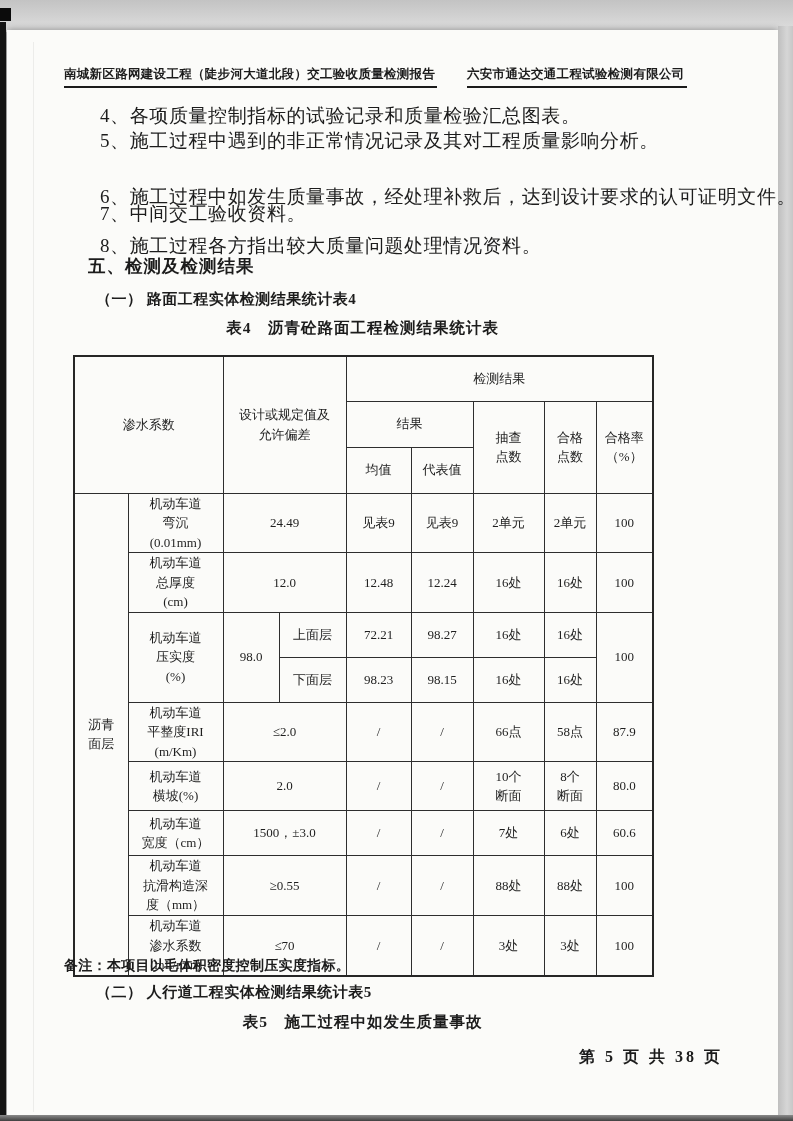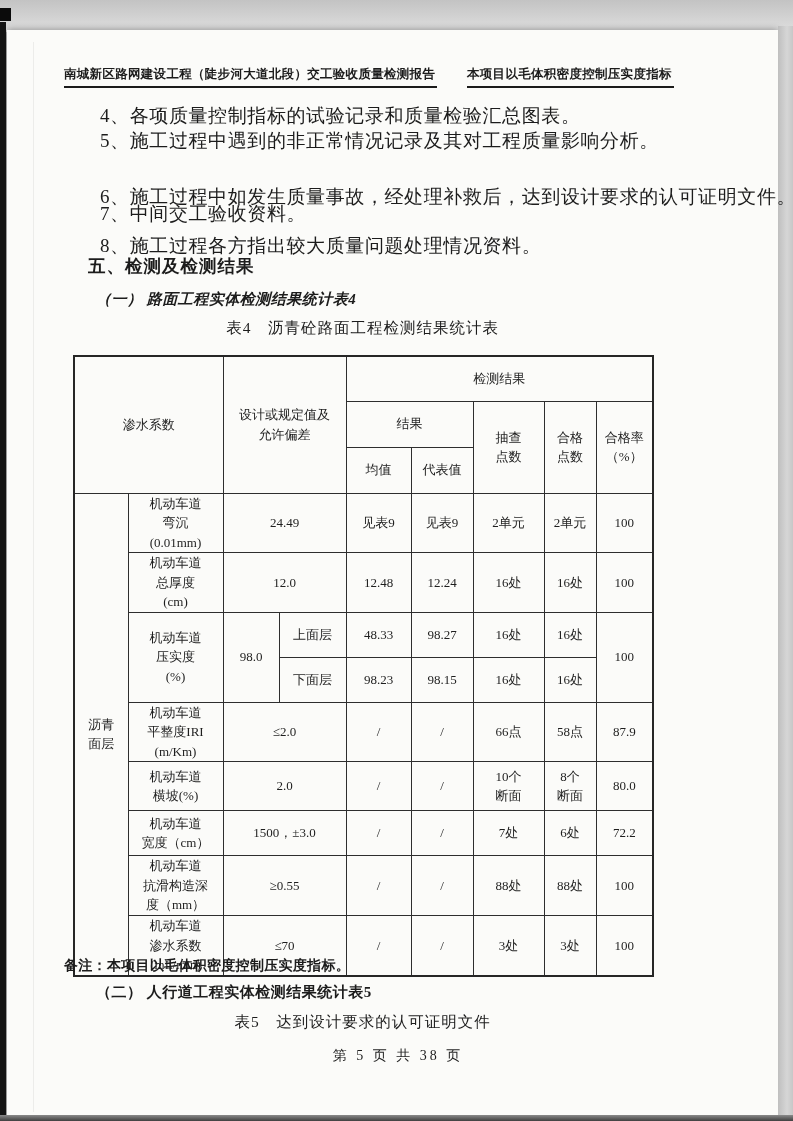--- a/index.html
+++ b/index.html
@@ -20,52 +20,52 @@
   .bottom-strip{position:absolute;left:0;bottom:0;width:793px;height:6px;
     background:linear-gradient(#8a8a8a,#3f3f3f);}
   .crease{position:absolute;left:33px;top:42px;width:1px;height:1070px;background:rgba(60,60,60,.08);}
 
   .abs{position:absolute;}
   .hdr{font-size:12.5px;font-weight:bold;letter-spacing:.3px;
     border-bottom:2px solid #1b1b1b;padding:0 2px 3px 0;white-space:nowrap;}
   .li{left:100px;font-size:19px;letter-spacing:.6px;white-space:nowrap;}
   .h1{left:88px;top:254px;font-size:17.5px;font-weight:bold;letter-spacing:1px;text-align:center;}
   .h2{font-size:15px;font-weight:bold;letter-spacing:.5px;}
-  .tbl-title{left:73px;width:579px;text-align:center;font-size:15.5px;font-weight:normal;letter-spacing:1px;}
+  .tbl-title{left:73px;width:579px;text-align:center;font-size:15.5px;font-weight:bold;letter-spacing:1px;}
   .note{left:64px;top:957px;font-size:14px;font-weight:bold;letter-spacing:.3px;}
-  .footer{left:73px;top:1047px;width:650px;text-align:center;font-size:14px;letter-spacing:3px;}
+  .footer{left:73px;top:1047px;width:650px;text-align:right;font-size:16px;letter-spacing:3px;font-weight:bold;}
 
   table.report{position:absolute;left:73px;top:355px;width:579px;
     border-collapse:collapse;table-layout:fixed;border:2px solid #262626;}
   table.report th,table.report td{
     border:1.5px solid #2e2e2e;text-align:center;vertical-align:middle;
     font-size:13px;font-weight:normal;line-height:1.5;padding:0 1px;
     white-space:pre-line;color:#1e1e1e;overflow:hidden;}
 </style>
 </head>
 <body>
 
 <div class="scan-top"></div>
 <div class="paper"></div>
 <div class="right-strip"></div>
 <div class="left-strip"></div>
 <div class="corner-mark"></div>
 <div class="crease"></div>
 
 <div class="abs hdr" style="left:64px;top:66px;">南城新区路网建设工程（陡步河大道北段）交工验收质量检测报告</div>
-<div class="abs hdr" style="left:467px;top:66px;">本项目以毛体积密度控制压实度指标</div>
+<div class="abs hdr" style="left:467px;top:66px;">六安市通达交通工程试验检测有限公司</div>
 
 <div class="abs li" style="top:103px;">4、各项质量控制指标的试验记录和质量检验汇总图表。</div>
 <div class="abs li" style="top:128px;">5、施工过程中遇到的非正常情况记录及其对工程质量影响分析。</div>
 <div class="abs li" style="top:184px;">6、施工过程中如发生质量事故，经处理补救后，达到设计要求的认可证明文件。</div>
 <div class="abs li" style="top:201px;text-align:right;">7、中间交工验收资料。</div>
 <div class="abs li" style="top:233px;text-align:right;">8、施工过程各方指出较大质量问题处理情况资料。</div>
 
 <div class="abs h1">五、检测及检测结果</div>
-<div class="abs h2" style="left:96px;top:290px;font-style:italic;">（一） 路面工程实体检测结果统计表4</div>
+<div class="abs h2" style="left:96px;top:290px;">（一） 路面工程实体检测结果统计表4</div>
 <div class="abs tbl-title" style="top:318px;">表4　沥青砼路面工程检测结果统计表</div>
 
 <table class="report">
   <colgroup>
     <col style="width:54px">
       <col style="width:95px">
       <col style="width:56px">
       <col style="width:67px">
     <col style="width:65px">
       <col style="width:62px">
@@ -117,21 +117,21 @@
     <td>16处</td>
     <td>16处</td>
     <td>100</td>
   </tr>
   <tr style="height:45px">
     <td rowspan="2">机动车道
 压实度
 (%)</td>
     <td rowspan="2">98.0</td>
     <td>上面层</td>
-    <td>48.33</td>
+    <td>72.21</td>
     <td>98.27</td>
     <td>16处</td>
     <td>16处</td>
     <td rowspan="2">100</td>
   </tr>
   <tr style="height:45px">
     <td>下面层</td>
     <td>98.23</td>
     <td>98.15</td>
     <td>16处</td>
@@ -161,21 +161,21 @@
     <td>80.0</td>
   </tr>
   <tr style="height:45px">
     <td>机动车道
 宽度（cm）</td>
     <td colspan="2">1500，±3.0</td>
     <td>/</td>
     <td>/</td>
     <td>7处</td>
     <td>6处</td>
-    <td>72.2</td>
+    <td>60.6</td>
   </tr>
   <tr style="height:60px">
     <td>机动车道
 抗滑构造深
 度（mm）</td>
     <td colspan="2">≥0.55</td>
     <td>/</td>
     <td>/</td>
     <td>88处</td>
     <td>88处</td>
@@ -190,16 +190,16 @@
     <td>/</td>
     <td>3处</td>
     <td>3处</td>
     <td>100</td>
   </tr>
 </tbody>
   </table>
 
 <div class="abs note">备注：本项目以毛体积密度控制压实度指标。</div>
 <div class="abs h2" style="left:96px;top:983px;">（二） 人行道工程实体检测结果统计表5</div>
-<div class="abs tbl-title" style="top:1012px;">表5　达到设计要求的认可证明文件</div>
+<div class="abs tbl-title" style="top:1012px;">表5　施工过程中如发生质量事故</div>
 <div class="abs footer">第 5 页 共 38 页</div>
 
 <div class="bottom-strip"></div>
 
 </body></html>

